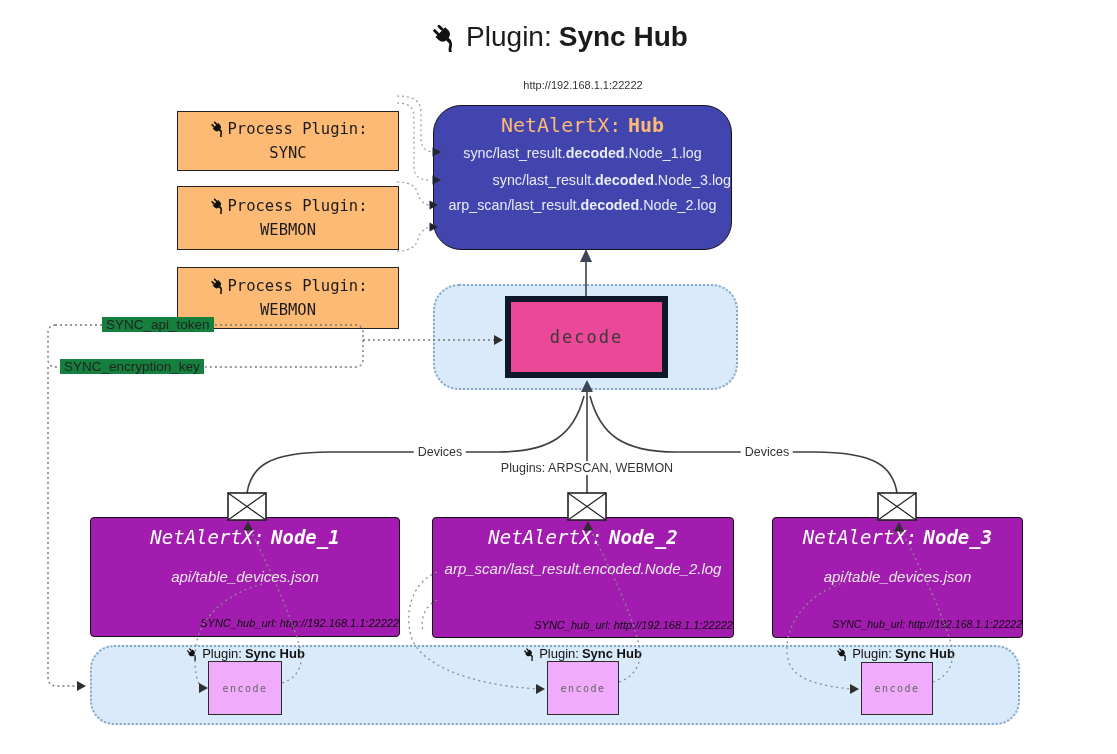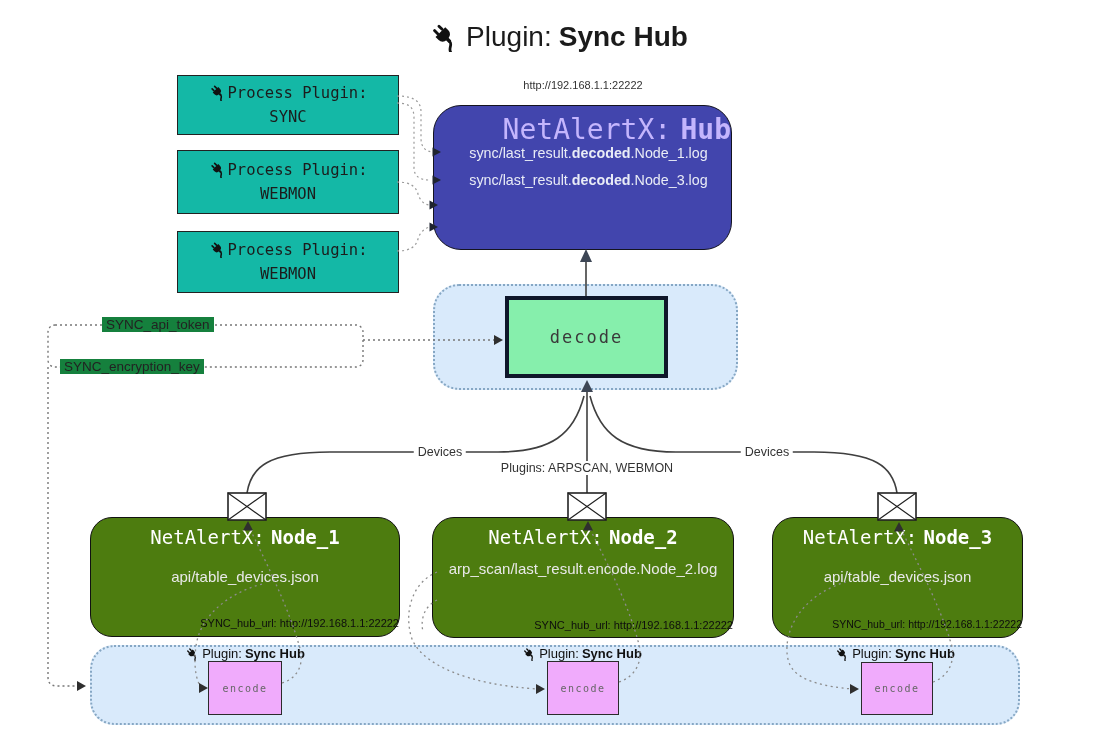--- a/index.html
+++ b/index.html
@@ -8,42 +8,42 @@
   .abs{position:absolute;}
   .mono{font-family:"DejaVu Sans Mono", monospace;}
   .sans{font-family:"Liberation Sans", sans-serif;}
   .b{font-weight:bold;}
   .gapr{margin-right:.55ch;}
   svg.layer{position:absolute;left:0;top:0;width:1117px;height:754px;pointer-events:none;z-index:5;}
   
   .title{left:0;right:0;top:16px;height:42px;display:flex;align-items:center;justify-content:center;
          gap:7px;font-size:28px;color:#1b1b1b;z-index:2;}
   
-  .proc{left:177px;width:220px;background:#14b8a6;border:1.7px solid #222;z-index:2;
+  .proc{left:177px;width:220px;background:#fdba74;border:1.7px solid #222;z-index:2;
         display:flex;flex-direction:column;align-items:center;justify-content:center;
-        font-size:15.5px;color:#1c1c1c;line-height:1.55;}
+        font-size:15.5px;color:#1c1c1c;line-height:1.55;margin-top:36px;}
   .proc .r1{display:flex;align-items:center;gap:2px;}
   
   .hub-url{left:433px;width:300px;top:79px;text-align:center;font-size:11px;color:#333;z-index:2;}
   .hub{left:433px;top:105px;width:299px;height:145px;background:#4245ad;border:1.6px solid #14141f;
        border-radius:28px;z-index:2;box-sizing:border-box;}
-  .hub-title{position:absolute;top:7px;left:0;width:100%;text-align:right;font-size:28px;color:#c4b5fd;}
-  .hub-line{position:absolute;left:0;width:100%;text-align:center;font-size:14.3px;color:#e9ecf6;padding-left:6px;}
+  .hub-title{position:absolute;top:7px;left:0;width:100%;text-align:center;font-size:20px;color:#fdba74;}
+  .hub-line{position:absolute;left:0;width:100%;text-align:center;font-size:14.3px;color:#e9ecf6;}
   
   .panel{background:#d9eafb;border:2px dotted #86a7c4;box-sizing:border-box;z-index:1;}
   .decode-panel{left:433px;top:284px;width:305px;height:106px;border-radius:26px;}
-  .decode-box{left:505px;top:296px;width:163px;height:82px;background:#86efac;border:4px solid #0f172a;
+  .decode-box{left:505px;top:296px;width:163px;height:82px;background:#ec4899;border:6px solid #0f172a;
               display:flex;align-items:center;justify-content:center;font-size:17px;letter-spacing:2px;
               color:#3a3a3a;z-index:2;box-sizing:border-box;}
   
   .linelabel{background:#15803d;padding:0 4px;font-size:13.5px;color:#222;z-index:6;white-space:nowrap;}
   .edgelabel{transform:translate(-50%,-50%);background:#fff;padding:0 4px;font-size:12.5px;color:#333;
              z-index:6;white-space:nowrap;}
   
-  .node{background:#4d7c0f;border:1.6px solid #111;border-radius:22px;z-index:2;box-sizing:border-box;}
+  .node{background:#a21caf;border:1.6px solid #111;border-radius:4px;z-index:2;box-sizing:border-box;font-style:italic;}
   .node-title{position:absolute;top:8px;left:0;width:100%;text-align:center;font-size:19px;color:#fff;}
   .node-line{position:absolute;left:0;width:100%;text-align:center;font-size:15px;color:#e9e9e9;}
   .node-footer{position:absolute;left:0;width:100%;text-align:right;font-size:11px;color:#0d0d0d;}
   
   .bar{left:90px;top:645px;width:930px;height:80px;border-radius:24px;}
   .enc-label{transform:translateX(-50%);top:646px;display:flex;align-items:center;gap:3px;
              font-size:13px;color:#111;z-index:3;white-space:nowrap;}
   .enc-box{background:#f0abfc;border:1.8px solid #2b2b2b;display:flex;align-items:center;justify-content:center;
            font-size:10px;letter-spacing:1.5px;color:#666;z-index:2;box-sizing:border-box;}
   .plug{display:inline-flex;align-items:center;justify-content:center;}
@@ -191,21 +191,22 @@
       </span>
     <span>WEBMON</span>
   </div>
 
   <div class="abs hub-url sans">http://192.168.1.1:22222</div>
   <div class="abs hub">
     <div class="hub-title mono">
       <span class="gapr">NetAlertX:</span><span class="b">Hub</span>
     </div>
     <div class="hub-line" style="top:143px;top:39px;"><span>sync/last_result.</span><span class="b">decoded</span><span>.Node_1.log</span></div>
-    <div class="hub-line" style="top:66px;"><span>sync/last_result.</span><span class="b">decoded</span><span>.Node_3.log</span></div>
+    <div class="hub-line" style="top:66px;text-align:right;"><span>sync/last_result.</span><span class="b">decoded</span><span>.Node_3.log</span></div>
+    <div class="hub-line" style="top:91px;"><span>arp_scan/last_result.</span><span class="b">decoded</span><span>.Node_2.log</span></div>
   </div>
 
   <div class="abs panel decode-panel"></div>
   <div class="abs decode-box mono">decode</div>
 
   <div class="abs linelabel sans" style="left:102px;top:317px;">SYNC_api_token</div>
   <div class="abs linelabel sans" style="left:60px;top:359px;">SYNC_encryption_key</div>
 
   <div class="abs edgelabel sans" style="left:440px;top:452px;">Devices</div>
   <div class="abs edgelabel sans" style="left:767px;top:452px;">Devices</div>
@@ -216,21 +217,21 @@
       <span class="gapr">NetAlertX:</span><span class="b">Node_1</span>
     </div>
     <div class="node-line sans" style="top:50px;">api/table_devices.json</div>
     <div class="node-footer sans" style="bottom:7px;">SYNC_hub_url: http://192.168.1.1:22222</div>
   </div>
 
   <div class="abs node" style="left:432px;top:517px;width:302px;height:121px;">
     <div class="node-title mono">
       <span class="gapr">NetAlertX:</span><span class="b">Node_2</span>
     </div>
-    <div class="node-line sans" style="top:42px;">arp_scan/last_result.encode.Node_2.log</div>
+    <div class="node-line sans" style="top:42px;">arp_scan/last_result.encoded.Node_2.log</div>
     <div class="node-footer sans" style="bottom:6px;">SYNC_hub_url: http://192.168.1.1:22222</div>
   </div>
 
   <div class="abs node" style="left:772px;top:517px;width:251px;height:121px;">
     <div class="node-title mono">
       <span class="gapr">NetAlertX:</span><span class="b">Node_3</span>
     </div>
     <div class="node-line sans" style="top:50px;">api/table_devices.json</div>
     <div class="node-footer sans" style="bottom:7px;font-size:10.5px;">SYNC_hub_url: http://192.168.1.1:22222</div>
   </div>

